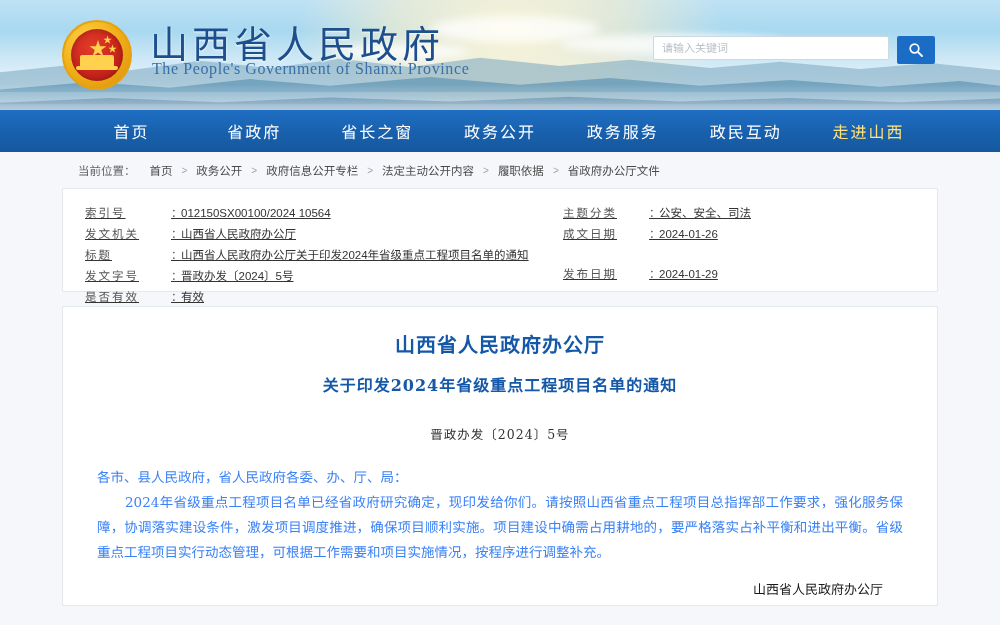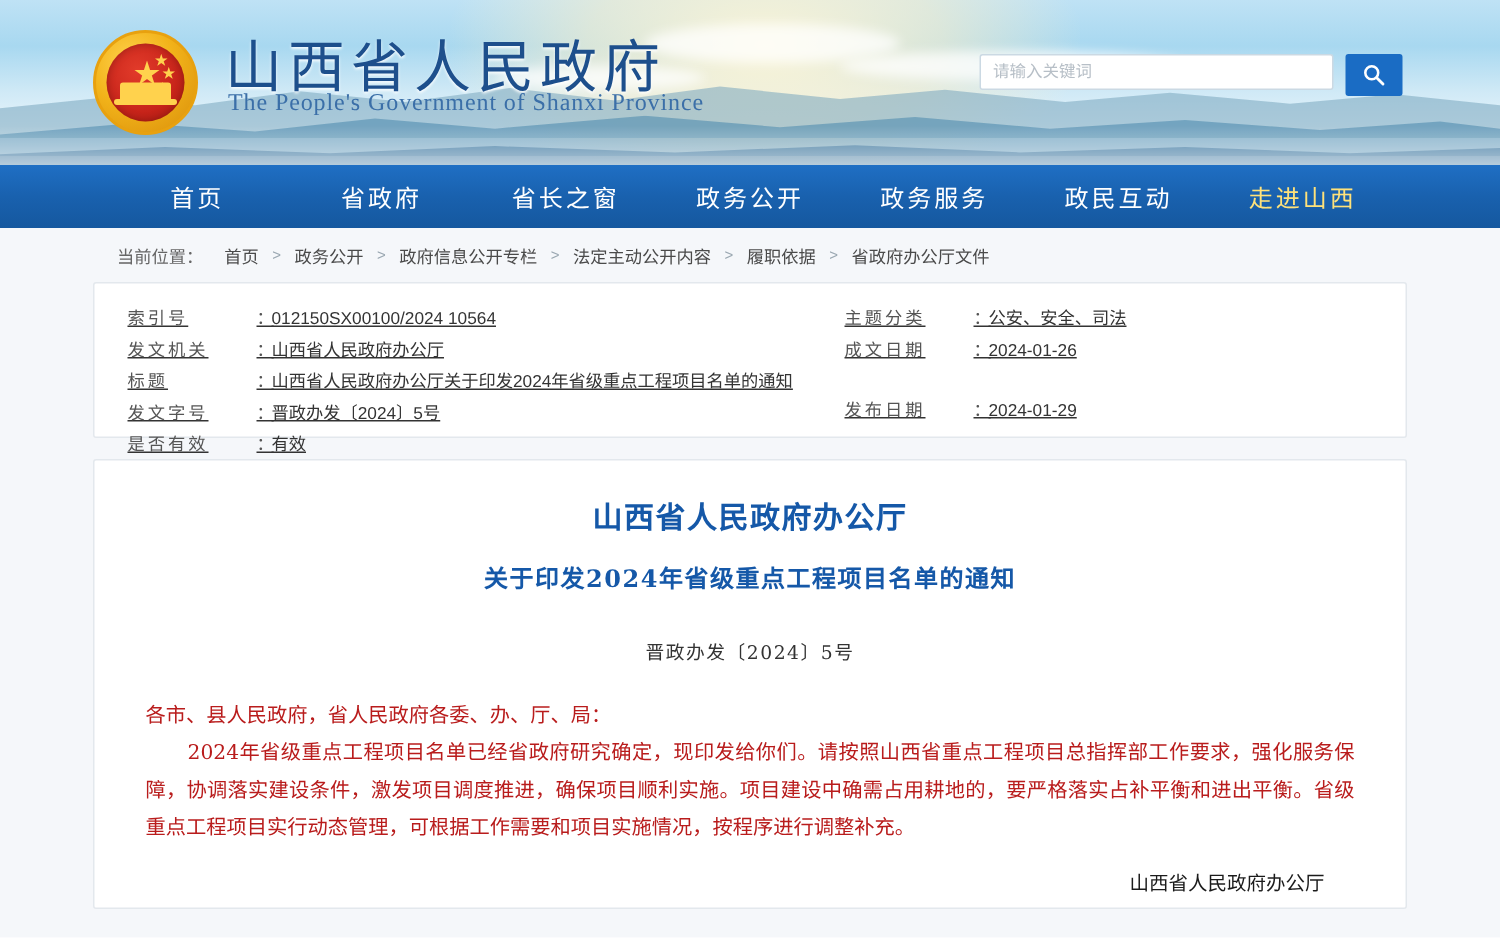--- a/index.html
+++ b/index.html
@@ -227,21 +227,21 @@
   .doc-number {
     text-align: center;
     color: #333;
     font-size: 12.5px;
     margin-top: 28px;
     letter-spacing: 1px;
     font-family: "DejaVu Serif", "Liberation Serif", serif;
   }
   .doc-body {
     margin: 22px 34px 0 34px;
-    color: #b91c1c;
+    color: #3b82f6;
     font-size: 13.5px;
     line-height: 25px;
     font-family: "DejaVu Serif", "Liberation Serif", serif;
     text-align: justify;
   }
   .doc-body p { margin: 0; }
   .doc-body p.indent { text-indent: 28px; }
   .doc-sign {
     margin-top: 14px;
     text-align: right;

